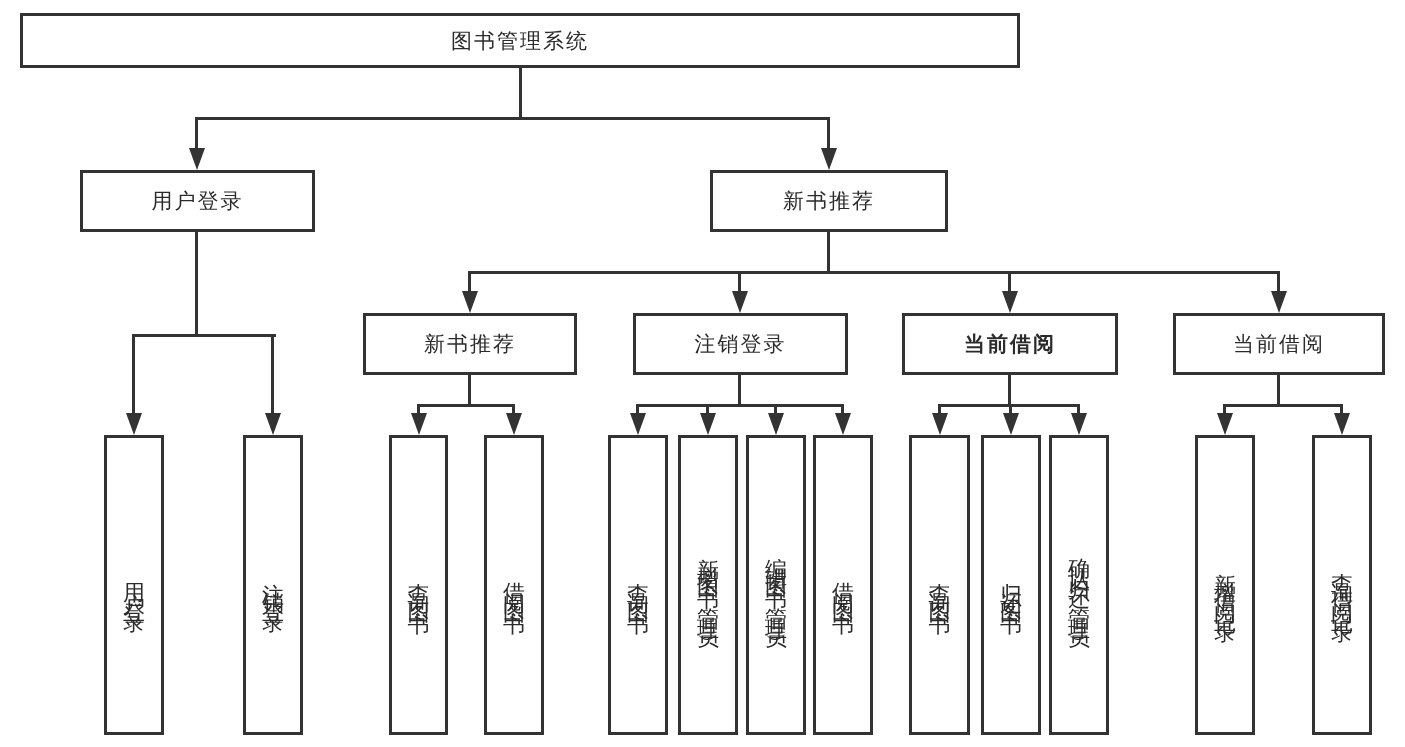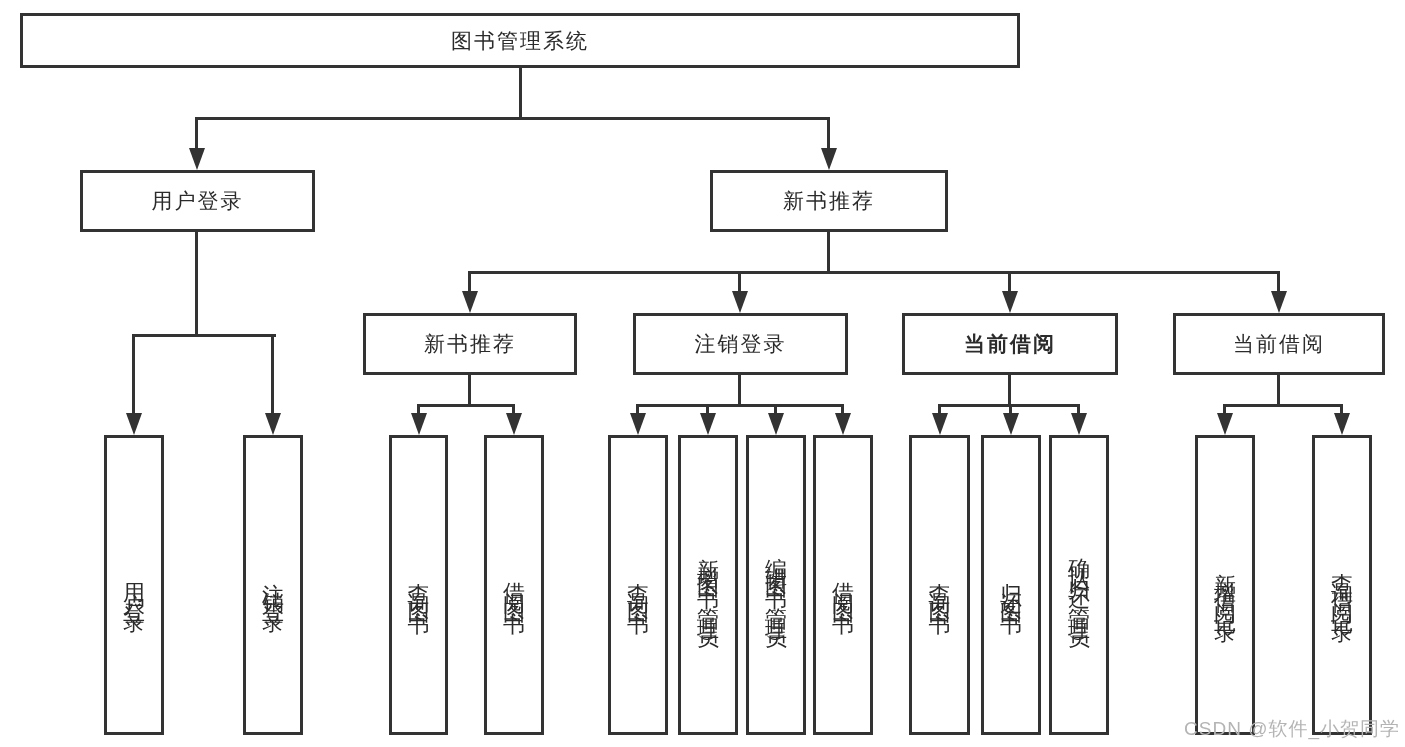--- a/index.html
+++ b/index.html
@@ -164,14 +164,13 @@
 
   <div>
     <div class="vline" style="left:1277px;top:375px;height:31px;"></div>
     <div class="hline" style="left:1223px;top:404px;width:120px;"></div>
     <div class="vline" style="left:1223px;top:404px;height:11px;"></div>
     <div class="arrowhead" style="left:1217px;top:413px;"></div>
     <div class="vline" style="left:1340px;top:404px;height:11px;"></div>
     <div class="arrowhead" style="left:1334px;top:413px;"></div>
   </div>
 
-  <div class="watermark">CSDN @软件_小贺同学</div>
 </div>
 
 </body></html>

